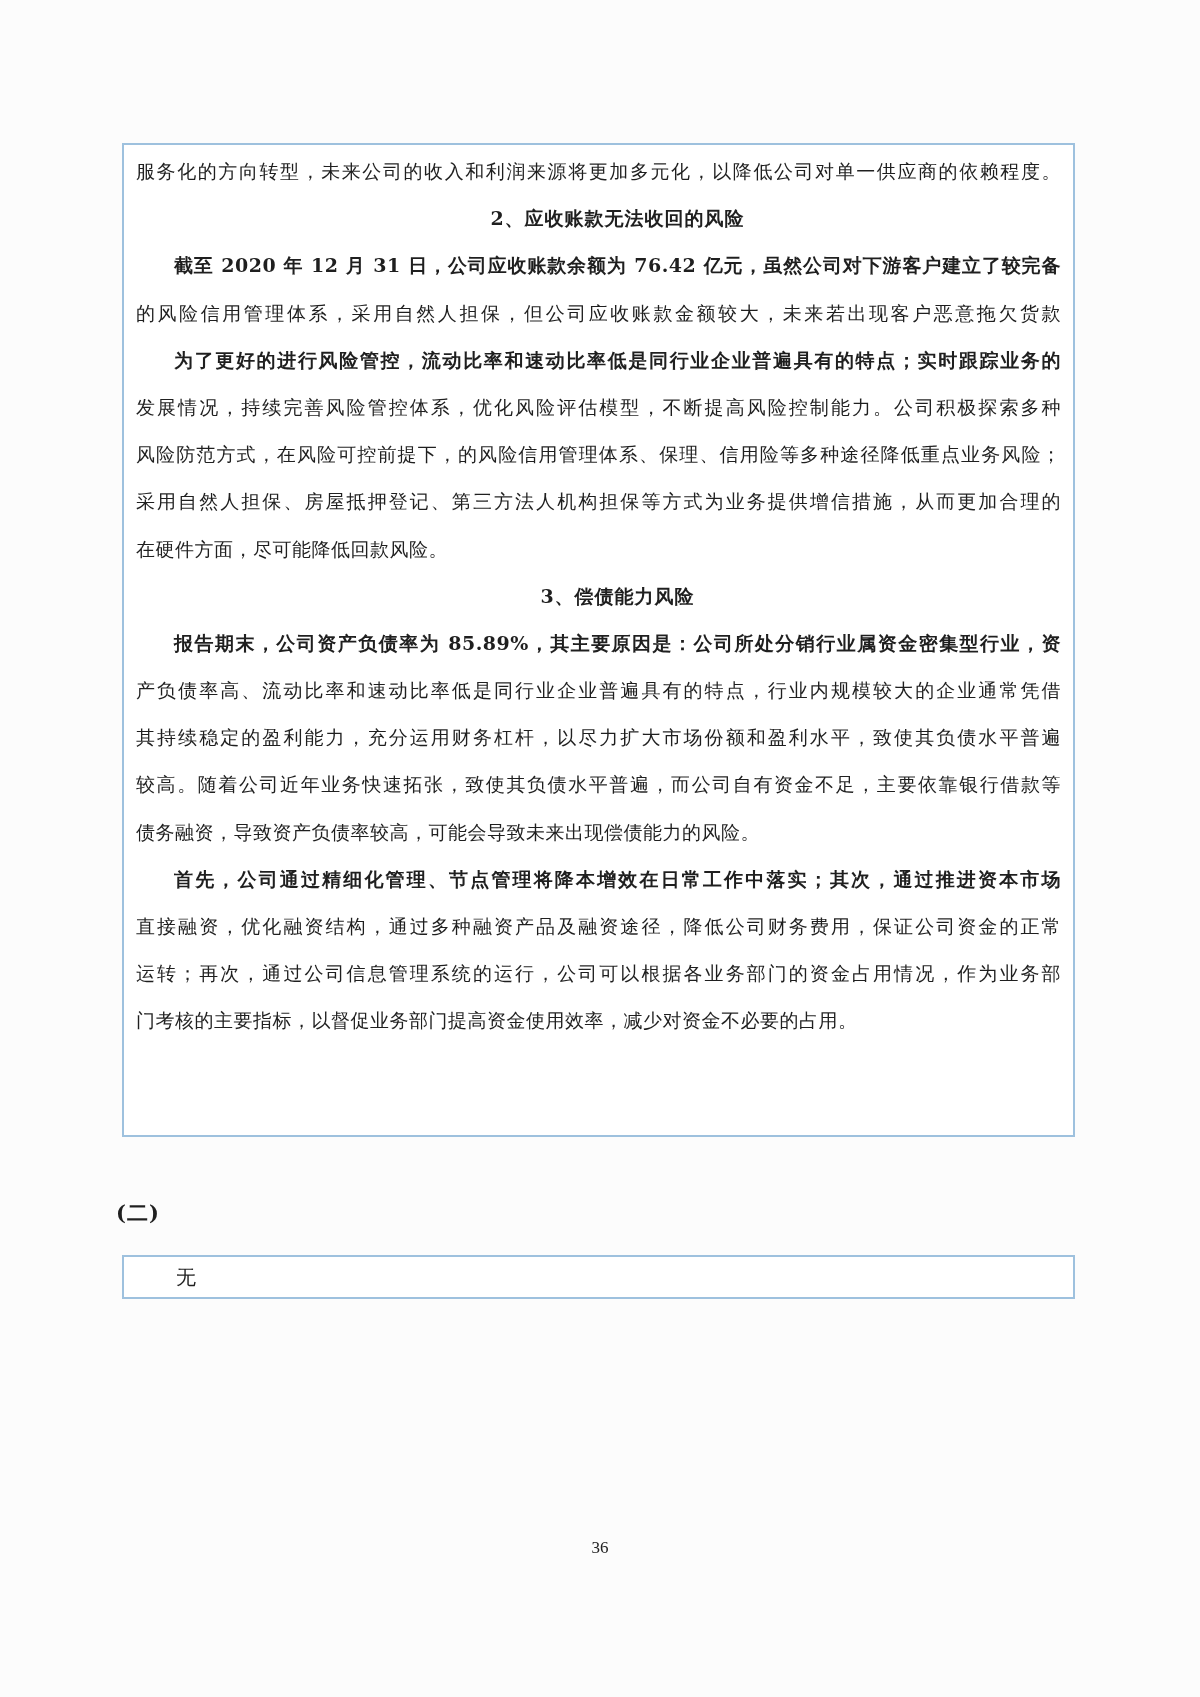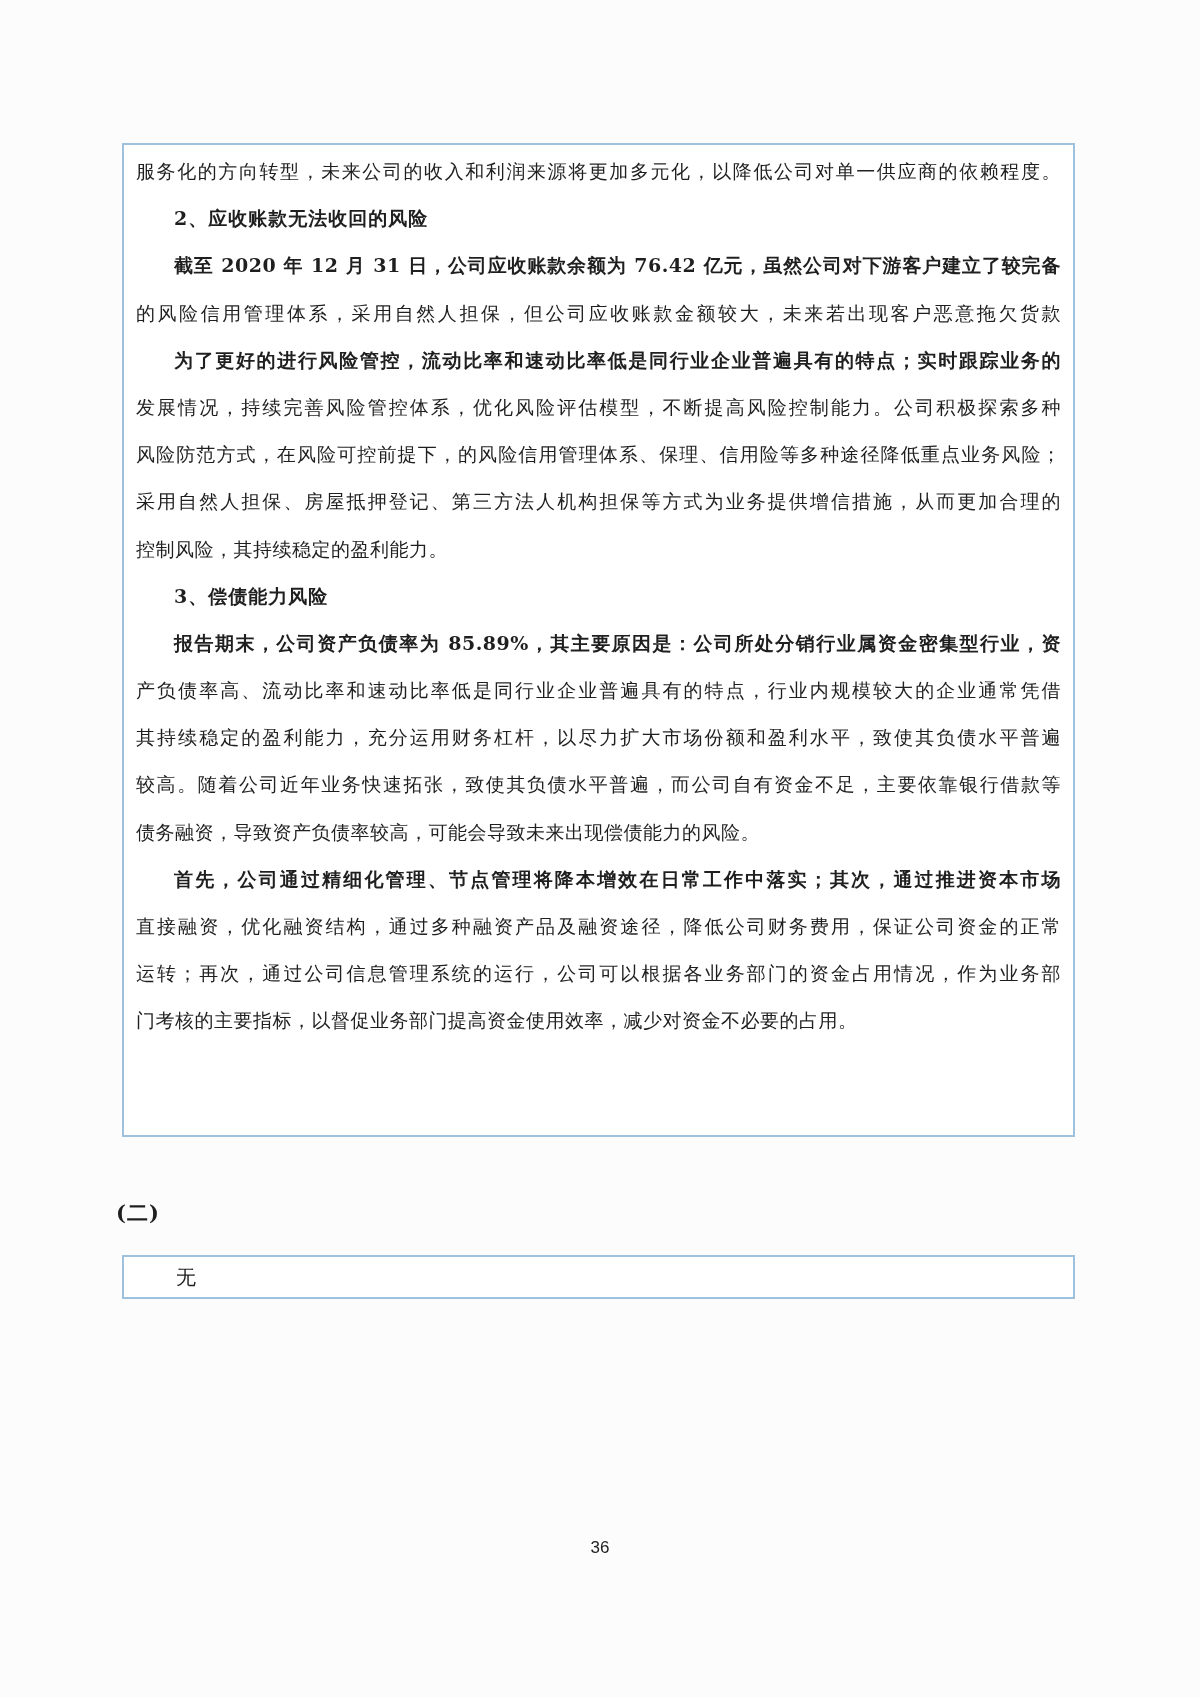--- a/index.html
+++ b/index.html
@@ -35,21 +35,21 @@
     text-align:left;
     letter-spacing:0.5px;
   }
   .risk-box .line.fill{
     white-space:normal;
     text-align:justify;
     text-align-last:justify;
     overflow:hidden;
   }
   .risk-box .line.ind{ text-indent:2em;font-weight:bold; }
-  .risk-box .line.bold{ font-weight:bold; letter-spacing:1px; }
+  .risk-box .line.bold{ font-weight:bold; letter-spacing:1px;text-align:center; }
   .section-heading{
     position:absolute;
     left:116px;top:1196px;
     width:960px;
     font-size:21px;
     font-weight:bold;
     line-height:34px;
     display:flex;
     align-items:baseline;
   }
@@ -67,41 +67,41 @@
   }
   .none-box .none-text{
     font-size:20px;
     text-indent:2em;
   }
   .page-number{
     position:absolute;
     left:0;top:1538px;
     width:100%;
     text-align:center;
-    font-family:Liberation Sans, sans-serif;
+    font-family:Liberation Serif, serif;
     font-size:17px;
     color:#222;
   }
 </style>
 </head>
 <body>
 
 <div class="page">
 
   <div class="risk-box">
     <div id="risk-box-content">
         <div class="line fill">服务化的方向转型，未来公司的收入和利润来源将更加多元化，以降低公司对单一供应商的依赖程度。</div>
         <div class="line ind bold">2、应收账款无法收回的风险</div>
         <div class="line fill ind">截至 2020 年 12 月 31 日，公司应收账款余额为 76.42 亿元，虽然公司对下游客户建立了较完备</div>
         <div class="line fill">的风险信用管理体系，采用自然人担保，但公司应收账款金额较大，未来若出现客户恶意拖欠货款</div>
         <div class="line fill ind">为了更好的进行风险管控，流动比率和速动比率低是同行业企业普遍具有的特点；实时跟踪业务的</div>
         <div class="line fill">发展情况，持续完善风险管控体系，优化风险评估模型，不断提高风险控制能力。公司积极探索多种</div>
         <div class="line fill">风险防范方式，在风险可控前提下，的风险信用管理体系、保理、信用险等多种途径降低重点业务风险；</div>
         <div class="line fill">采用自然人担保、房屋抵押登记、第三方法人机构担保等方式为业务提供增信措施，从而更加合理的</div>
-        <div class="line">控制风险，其持续稳定的盈利能力。</div>
+        <div class="line">在硬件方面，尽可能降低回款风险。</div>
         <div class="line ind bold">3、偿债能力风险</div>
         <div class="line fill ind">报告期末，公司资产负债率为 85.89%，其主要原因是：公司所处分销行业属资金密集型行业，资</div>
         <div class="line fill">产负债率高、流动比率和速动比率低是同行业企业普遍具有的特点，行业内规模较大的企业通常凭借</div>
         <div class="line fill">其持续稳定的盈利能力，充分运用财务杠杆，以尽力扩大市场份额和盈利水平，致使其负债水平普遍</div>
         <div class="line fill">较高。随着公司近年业务快速拓张，致使其负债水平普遍，而公司自有资金不足，主要依靠银行借款等</div>
         <div class="line">债务融资，导致资产负债率较高，可能会导致未来出现偿债能力的风险。</div>
         <div class="line fill ind">首先，公司通过精细化管理、节点管理将降本增效在日常工作中落实；其次，通过推进资本市场</div>
         <div class="line fill">直接融资，优化融资结构，通过多种融资产品及融资途径，降低公司财务费用，保证公司资金的正常</div>
         <div class="line fill">运转；再次，通过公司信息管理系统的运行，公司可以根据各业务部门的资金占用情况，作为业务部</div>
         <div class="line">门考核的主要指标，以督促业务部门提高资金使用效率，减少对资金不必要的占用。</div>

